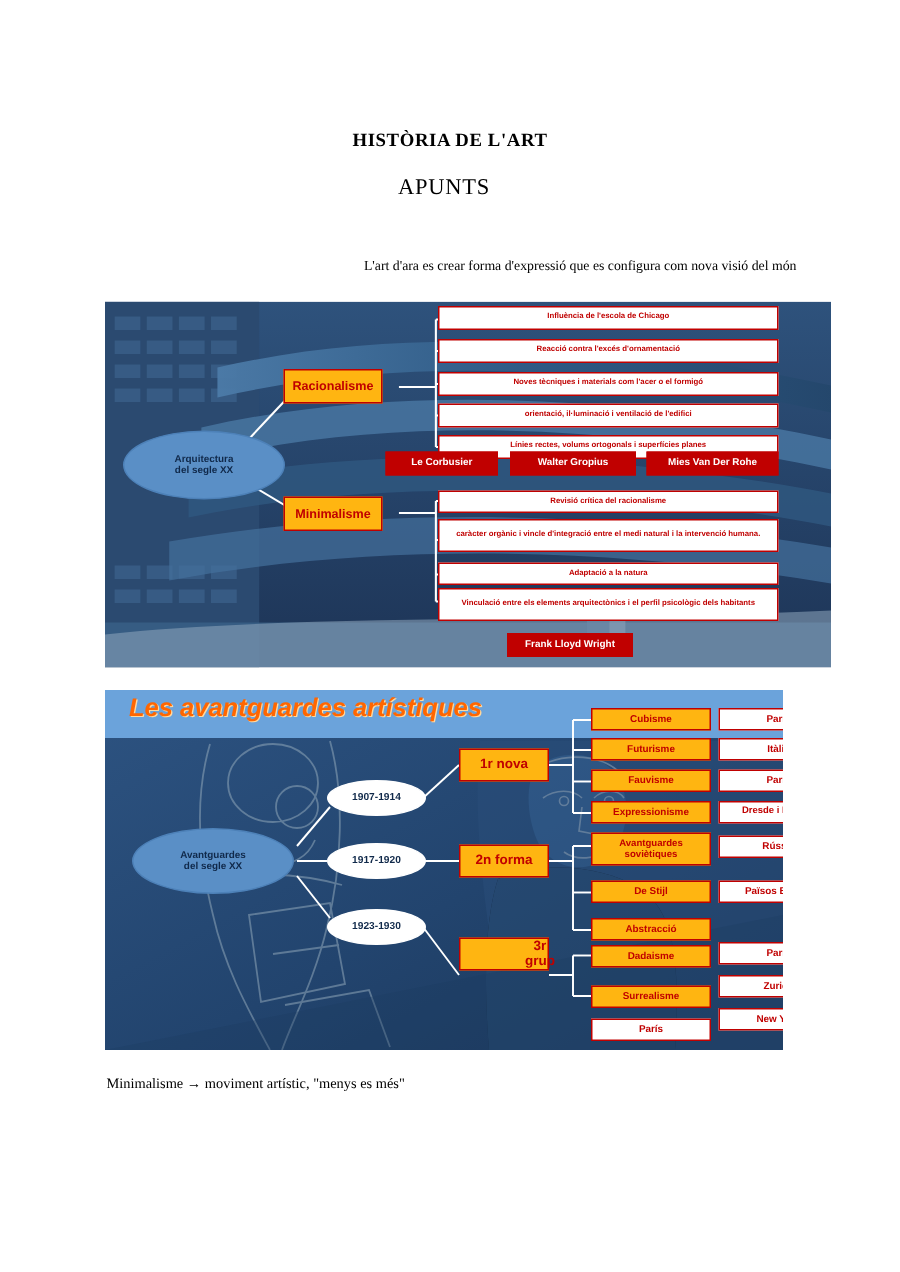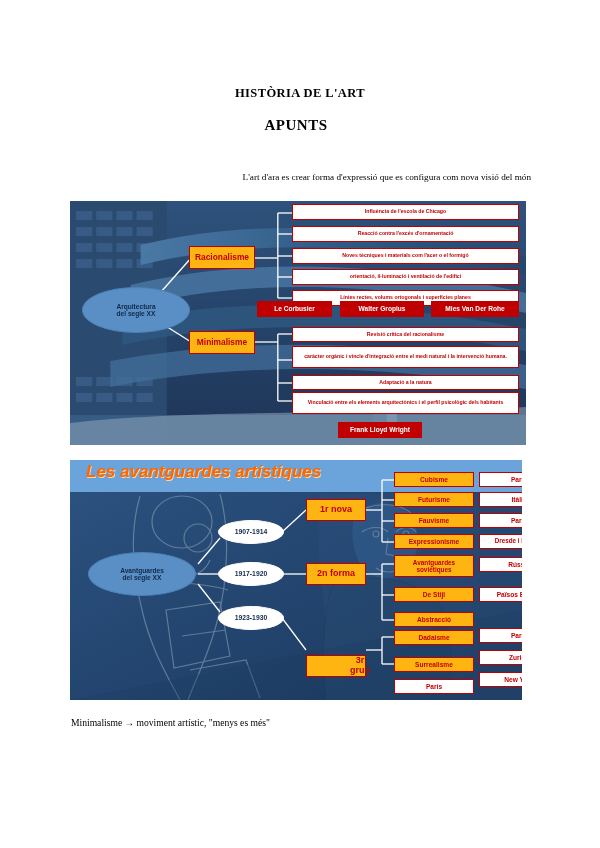--- a/index.html
+++ b/index.html
@@ -12,21 +12,21 @@
   }
   .page{position:absolute;left:0;top:0;width:600px;height:848px;border-radius:31px;}
 
   
   .doc-title{
     position:absolute;left:0;top:86px;width:600px;text-align:center;
     font-size:12.5px;font-weight:bold;letter-spacing:.4px;color:#000;
   }
   .doc-subtitle{
     position:absolute;left:0;top:117px;width:592px;text-align:center;
-    font-size:15px;font-weight:bold;letter-spacing:.5px;color:#000;
+    font-size:15px;font-weight:normal;letter-spacing:.5px;color:#000;
   }
   .intro-line{
     position:absolute;left:71px;top:172px;width:460px;
     font-size:9.2px;color:#000;text-align:right;
   }
   .closing-line{
     position:absolute;left:71px;top:717px;width:460px;
     font-size:9.6px;color:#000;
   }
 
@@ -66,21 +66,21 @@
 </style>
 </head>
 <body>
 
 <div class="page">
 
   <div class="doc-title">HISTÒRIA DE L'ART</div>
   <div class="doc-subtitle">APUNTS</div>
   <div class="intro-line">L'art d'ara es crear forma d'expressió que es configura com nova visió del món</div>
 
-  <div class="diagram" style="left:70px;top:201px;width:456px;height:244px;">
+  <div class="diagram" style="left:70px;top:201px;width:456px;height:244px;padding-left:28px;">
 
     <svg class="bg" viewBox="0 0 452 244" preserveAspectRatio="none">
       <defs>
         <linearGradient id="g1sky" x1="0" y1="0" x2="0" y2="1">
           <stop offset="0" stop-color="#2e527c"></stop>
             <stop offset="1" stop-color="#1d3456"></stop>
         </linearGradient>
         <linearGradient id="g1band" x1="0" y1="0" x2="1" y2="0">
           <stop offset="0" stop-color="#4c7ba8"></stop>
             <stop offset="0.5" stop-color="#2f5b86"></stop>
@@ -300,21 +300,21 @@
     <div class="node n-ellipse-white" style="left:148px;top:146px;width:66px;height:24px;font-size:6.8px;">
       <span>1923-1930</span>
     </div>
 
     <div class="node n-orange" style="left:236px;top:39px;width:60px;height:22px;font-size:9px;">
       <span>1r nova</span>
     </div>
     <div class="node n-orange" style="left:236px;top:103px;width:60px;height:22px;font-size:9px;">
       <span>2n forma</span>
     </div>
-    <div class="node n-orange" style="left:236px;top:195px;width:60px;height:22px;font-size:9px;padding-left:48px;">
+    <div class="node n-orange" style="left:236px;top:165px;width:60px;height:22px;font-size:9px;padding-left:48px;">
       <span>3r grup</span>
     </div>
 
     <div class="node n-orange" style="left:324px;top:12px;width:80px;height:15px;font-size:6.6px;">
       <span>Cubisme</span>
     </div>
     <div class="node n-orange" style="left:324px;top:32px;width:80px;height:15px;font-size:6.6px;">
       <span>Futurisme</span>
     </div>
     <div class="node n-orange" style="left:324px;top:53px;width:80px;height:15px;font-size:6.6px;">

